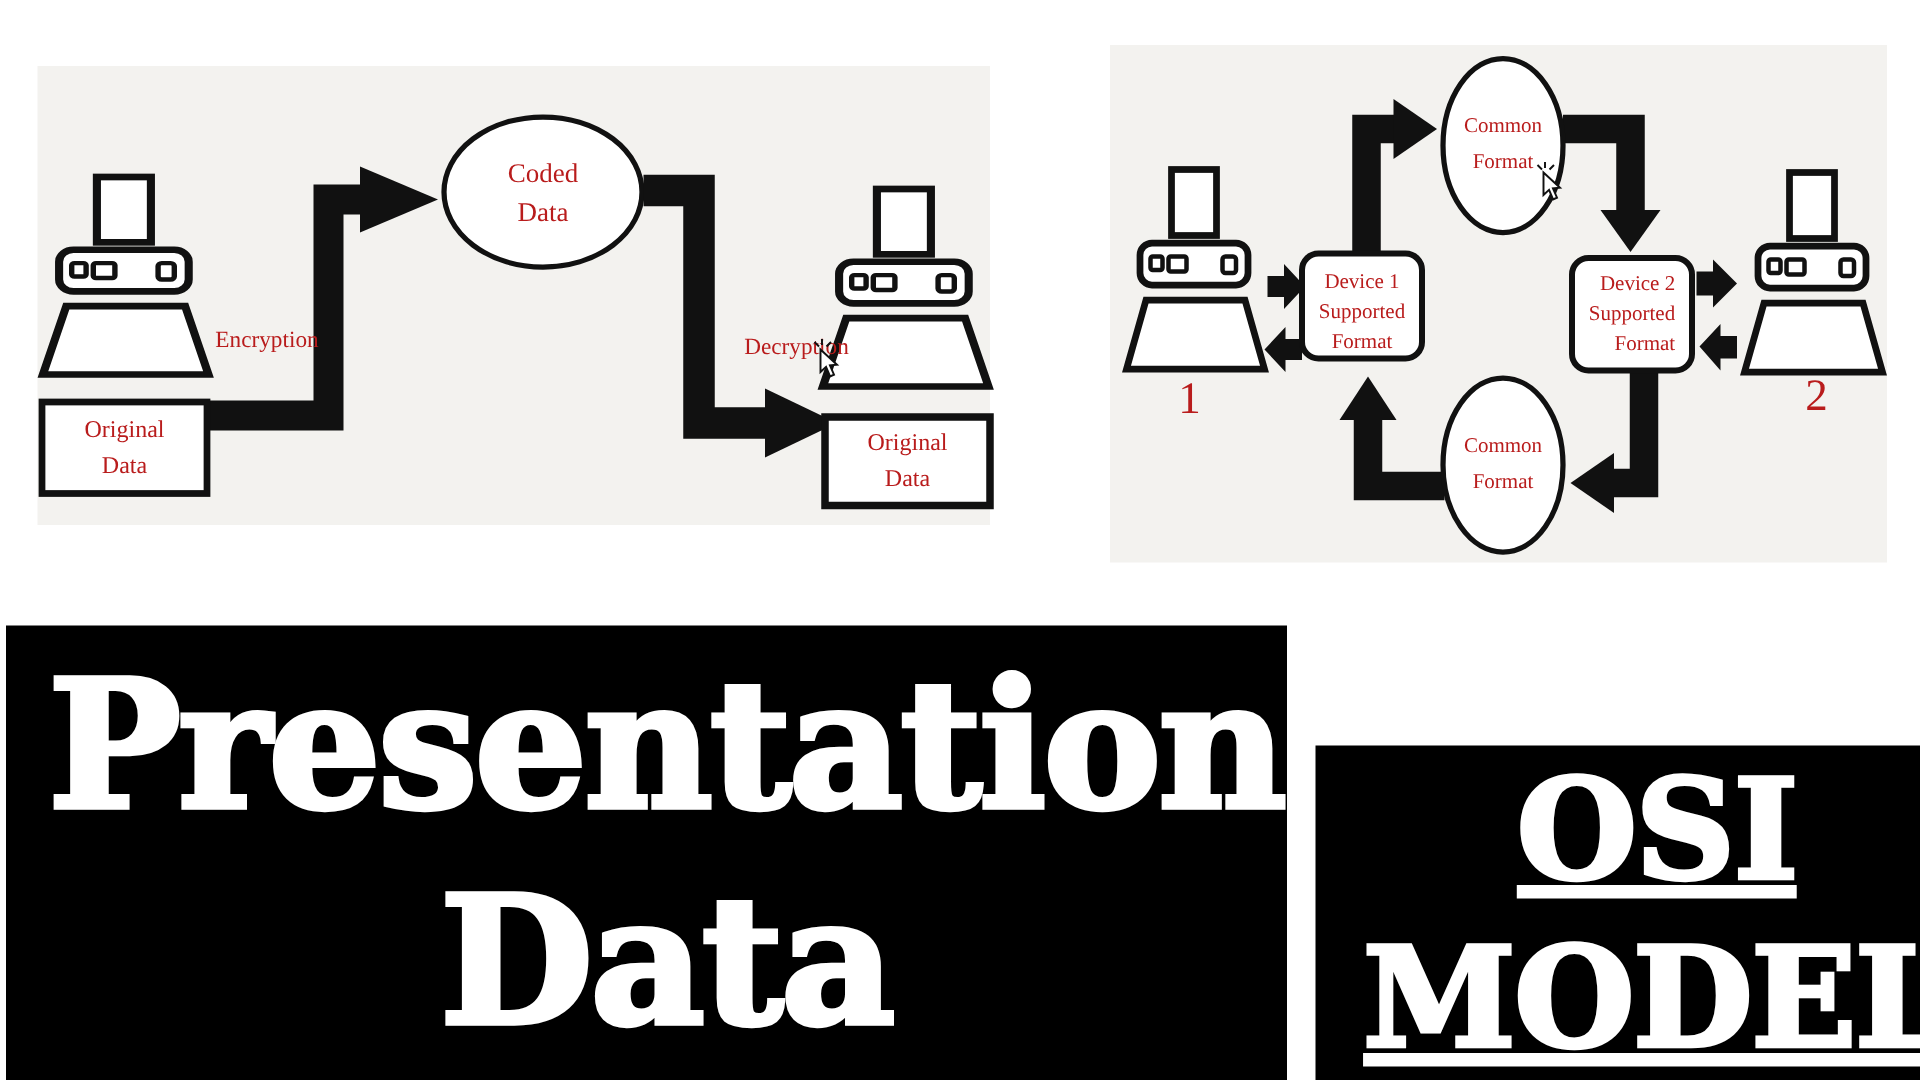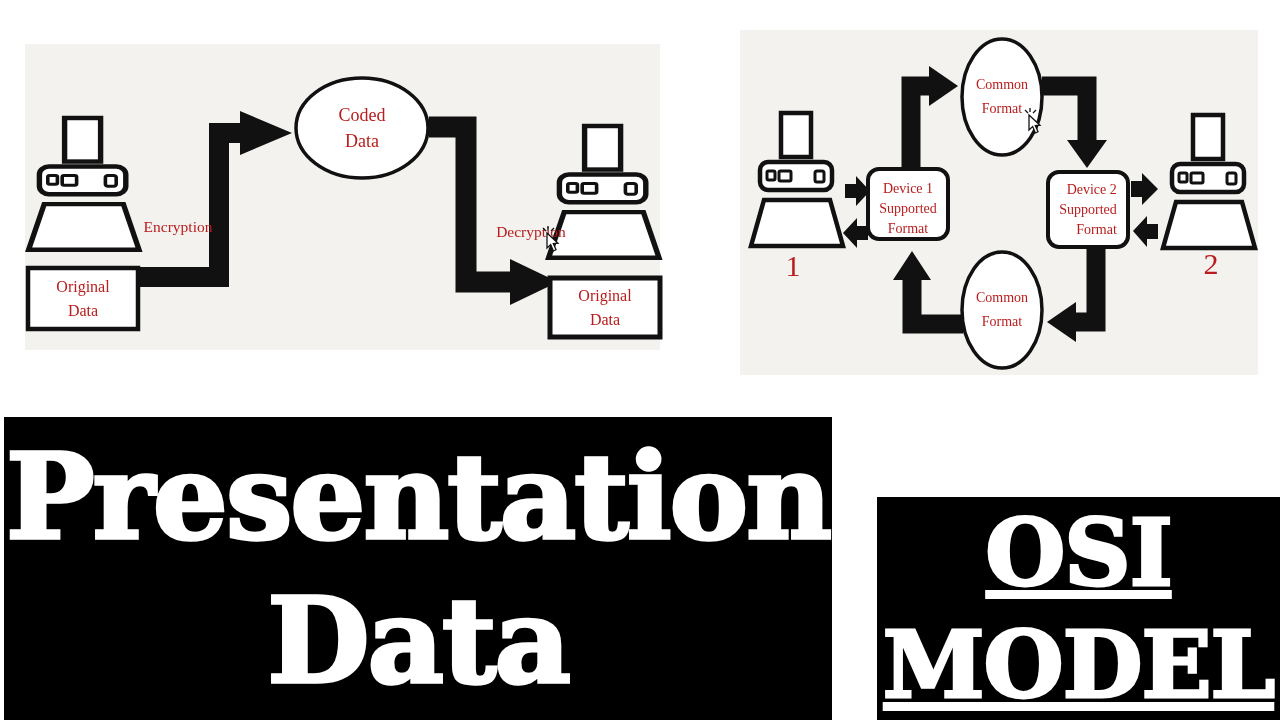--- a/index.html
+++ b/index.html
@@ -7,21 +7,21 @@
          font-family:"Liberation Serif", serif;}
   .panel{position:absolute;background:#f3f2ef;z-index:0;}
   #panel-left{left:25px;top:44px;width:635px;height:306px;}
   #panel-right{left:740px;top:30px;width:518px;height:345px;}
   svg.layer{position:absolute;left:0;top:0;z-index:1;pointer-events:none;}
   svg.toplayer{z-index:4;}
   .dtext{position:absolute;z-index:2;color:#b91c1c;font-weight:normal;text-align:center;
          white-space:pre-line;display:flex;align-items:center;justify-content:center;}
   .banner{position:absolute;background:#000;z-index:3;display:flex;flex-direction:column;
           align-items:center;justify-content:center;color:#fff;font-family:"DejaVu Serif", serif;
-          font-weight:bold;text-align:center;}
+          font-weight:bold;text-align:center;padding-left:26px;}
   #title-banner{left:4px;top:417px;width:828px;height:303px;gap:26px;}
   #title-banner .ln{font-size:118px;line-height:1;letter-spacing:-2px;-webkit-text-stroke:3.5px #fff;}
   #osi-banner{left:877px;top:497px;width:403px;height:223px;gap:20px;text-decoration:underline;}
   #osi-banner .ln{font-size:92px;line-height:1;letter-spacing:-1px;-webkit-text-stroke:3px #fff;}
 </style>
 </head>
 <body>
 
 <div class="stage">
 

